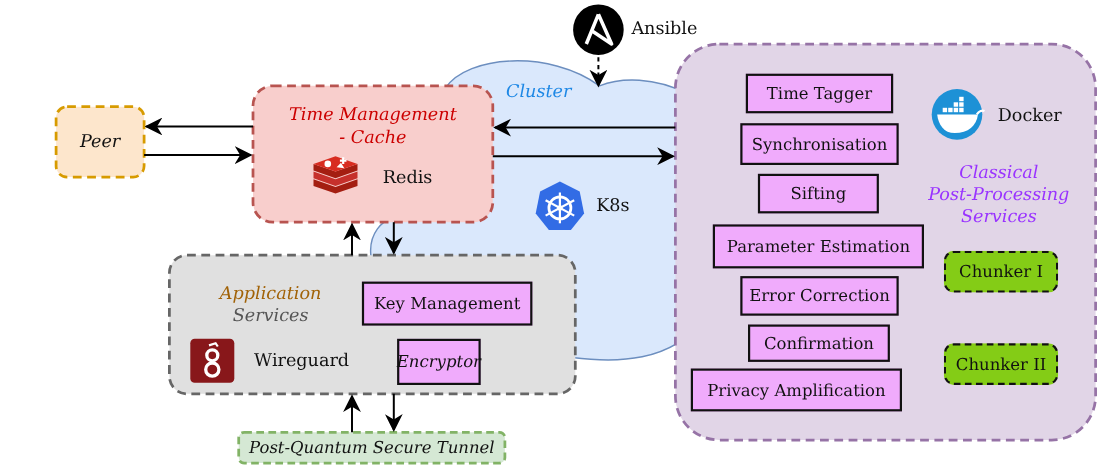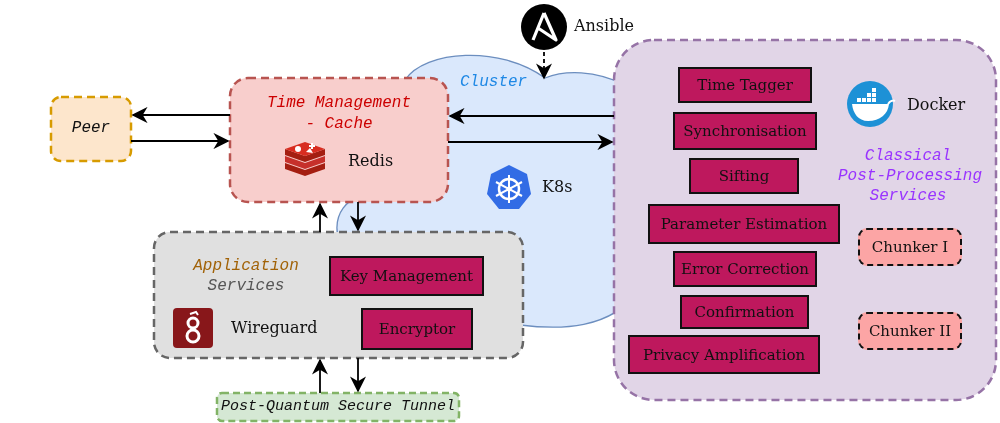--- a/index.html
+++ b/index.html
@@ -1,26 +1,26 @@
 <!DOCTYPE html>
 <html><head>
 <meta charset="utf-8">
 <style>
   html, body { margin: 0; padding: 0; background: #ffffff; }
   body { width: 1000px; height: 423px; position: relative; overflow: hidden;
          font-family: "DejaVu Serif", serif; color: #111; }
   svg.base { position: absolute; left: 0; top: 0; }
   .lbl { position: absolute; font-family: "DejaVu Serif", serif; white-space: nowrap; }
-  .it { font-style: italic; font-family: Liberation Mono, monospace; }
+  .it { font-style: italic; }
   .center { text-align: center; }
   .box { position: absolute; box-sizing: border-box; border: 2.5px solid #111; border-radius: 0;
-         background: #be185d; display: flex; align-items: center; justify-content: center;
+         background: #f0abfc; display: flex; align-items: center; justify-content: center;
          font-size: 15px; font-family: "DejaVu Serif", serif; }
   .dbox { position: absolute; box-sizing: border-box; border: 2.5px dashed #111; border-radius: 9px;
-          background: #fca5a5; display: flex; align-items: center; justify-content: center;
+          background: #84cc16; display: flex; align-items: center; justify-content: center;
           font-size: 15px; }
 </style>
 </head>
 <body>
 
 <svg class="base" width="1000" height="423" viewBox="0 0 1000 423">
   <defs>
     <marker id="ah" viewBox="0 0 10 10" refX="9" refY="5" markerWidth="9" markerHeight="9" orient="auto-start-reverse">
       <path d="M0,0 L10,5 L0,10 L3,5 Z" fill="#000"></path>
     </marker>
@@ -106,21 +106,21 @@
 <div class="lbl it" style="left:460px; top:73px; font-size:16px; color:#1e88e5;">Cluster</div>
 <div class="lbl" style="left:542px; top:177px; font-size:16px;">K8s</div>
 
 <div class="lbl" style="left:574px; top:16px; font-size:16px;">Ansible</div>
 
 <div class="lbl it center" style="left:186px; top:257px; width:120px; font-size:16px; color:#a16207;">Application</div>
 <div class="lbl it center" style="left:186px; top:277px; width:120px; font-size:16px; color:#555;">Services</div>
 <div class="lbl" style="left:231px; top:318px; font-size:16px;">Wireguard</div>
 
 <div class="box" style="left:329px; top:256px; width:155px; height:40px;">Key Management</div>
-<div class="box" style="left:361px; top:308px; width:112px; height:42px;">Encryptor</div>
+<div class="box" style="left:361px; top:308px; width:76px; height:42px;font-style:italic;">Encryptor</div>
 
 <div class="lbl it center" style="left:217px; top:398px; width:242px; font-size:15px;">Post-Quantum Secure Tunnel</div>
 
 <div class="box" style="left:678px; top:67px; width:134px; height:36px;">Time Tagger</div>
 <div class="box" style="left:673px; top:112px; width:144px; height:38px;">Synchronisation</div>
 <div class="box" style="left:689px; top:158px; width:110px; height:36px;">Sifting</div>
 <div class="box" style="left:648px; top:204px; width:192px; height:40px;">Parameter Estimation</div>
 <div class="box" style="left:673px; top:251px; width:144px; height:36px;">Error Correction</div>
 <div class="box" style="left:680px; top:295px; width:129px; height:34px;">Confirmation</div>
 <div class="box" style="left:628px; top:335px; width:192px; height:39px;">Privacy Amplification</div>

